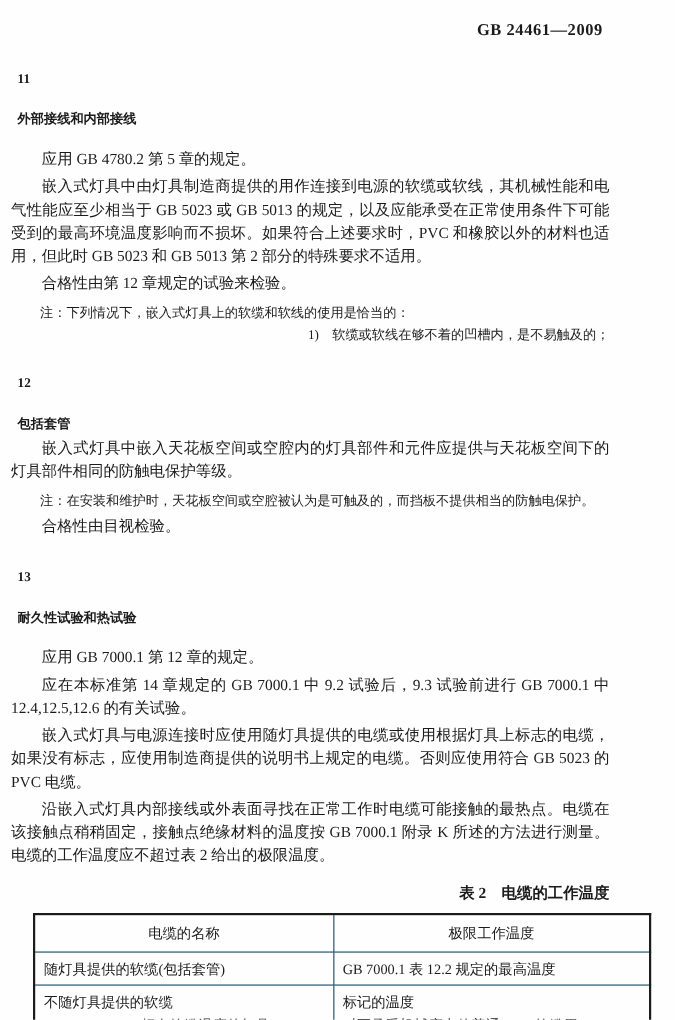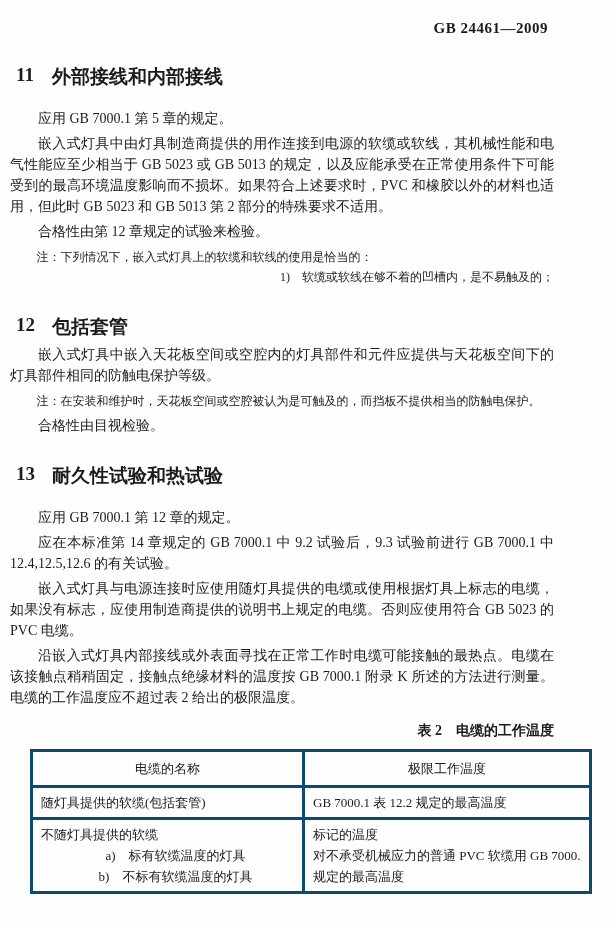--- a/index.html
+++ b/index.html
@@ -21,22 +21,23 @@
     text-align: right;
     font-weight: bold;
     font-size: 15px;
     letter-spacing: 0.5px;
     padding-right: 6px;
     margin-bottom: 6px;
   }
   .section-heading {
     display: flex;
     font-weight: bold;
-    font-size: 19px;
+    font-size: 12px;
     margin: 27px 0 0 6px;
+    flex-direction: column;
   }
   .section-heading .sec-num { width: 36px; flex: 0 0 36px; }
   .para {
     font-size: 14px;
     line-height: 21px;
     text-align: justify;
     text-indent: 2em;
     margin: 0;
   }
   .para.first { margin-top: 18px; }
@@ -56,21 +57,21 @@
     margin: 14px 0 9px 0;
   }
   table.cable-table {
     border-collapse: collapse;
     margin-left: 20px;
     width: 562px;
     table-layout: fixed;
     font-size: 13px;
   }
   table.cable-table th, table.cable-table td {
-    border: 3px solid #0c4a6e;
+    border: 1px solid #0c4a6e;
     padding: 4px 8px;
     vertical-align: top;
     line-height: 21px;
     font-weight: normal;
   }
   table.cable-table { border: 2px solid #1b1b1b; }
   table.cable-table th { text-align: center; padding: 6px 8px; }
   .col-name { width: 272px; }
   .cell-line { white-space: nowrap; overflow: hidden; }
   .cell-line.indent { padding-left: 16px; text-align: center; }
@@ -79,21 +80,21 @@
 <body>
 
 <div class="page">
 
   <div class="doc-header">GB 24461—2009</div>
 
   <div class="section-heading">
     <span class="sec-num">11</span>
     <span>外部接线和内部接线</span>
   </div>
-  <p class="para first">应用 GB 7000.1 第 5 章的规定。</p>
+  <p class="para first">应用 GB 4780.2 第 5 章的规定。</p>
   <p class="para spaced">嵌入式灯具中由灯具制造商提供的用作连接到电源的软缆或软线，其机械性能和电气性能应至少相当于 GB 5023 或 GB 5013 的规定，以及应能承受在正常使用条件下可能受到的最高环境温度影响而不损坏。如果符合上述要求时，PVC 和橡胶以外的材料也适用，但此时 GB 5023 和 GB 5013 第 2 部分的特殊要求不适用。</p>
   <p class="para spaced">合格性由第 12 章规定的试验来检验。</p>
   <div class="note-block">
     <div class="note-label">注：下列情况下，嵌入式灯具上的软缆和软线的使用是恰当的：</div>
     <div class="note-item">1)　软缆或软线在够不着的凹槽内，是不易触及的；</div>
   </div>
 
   <div class="section-heading">
     <span class="sec-num">12</span>
     <span>包括套管</span>

